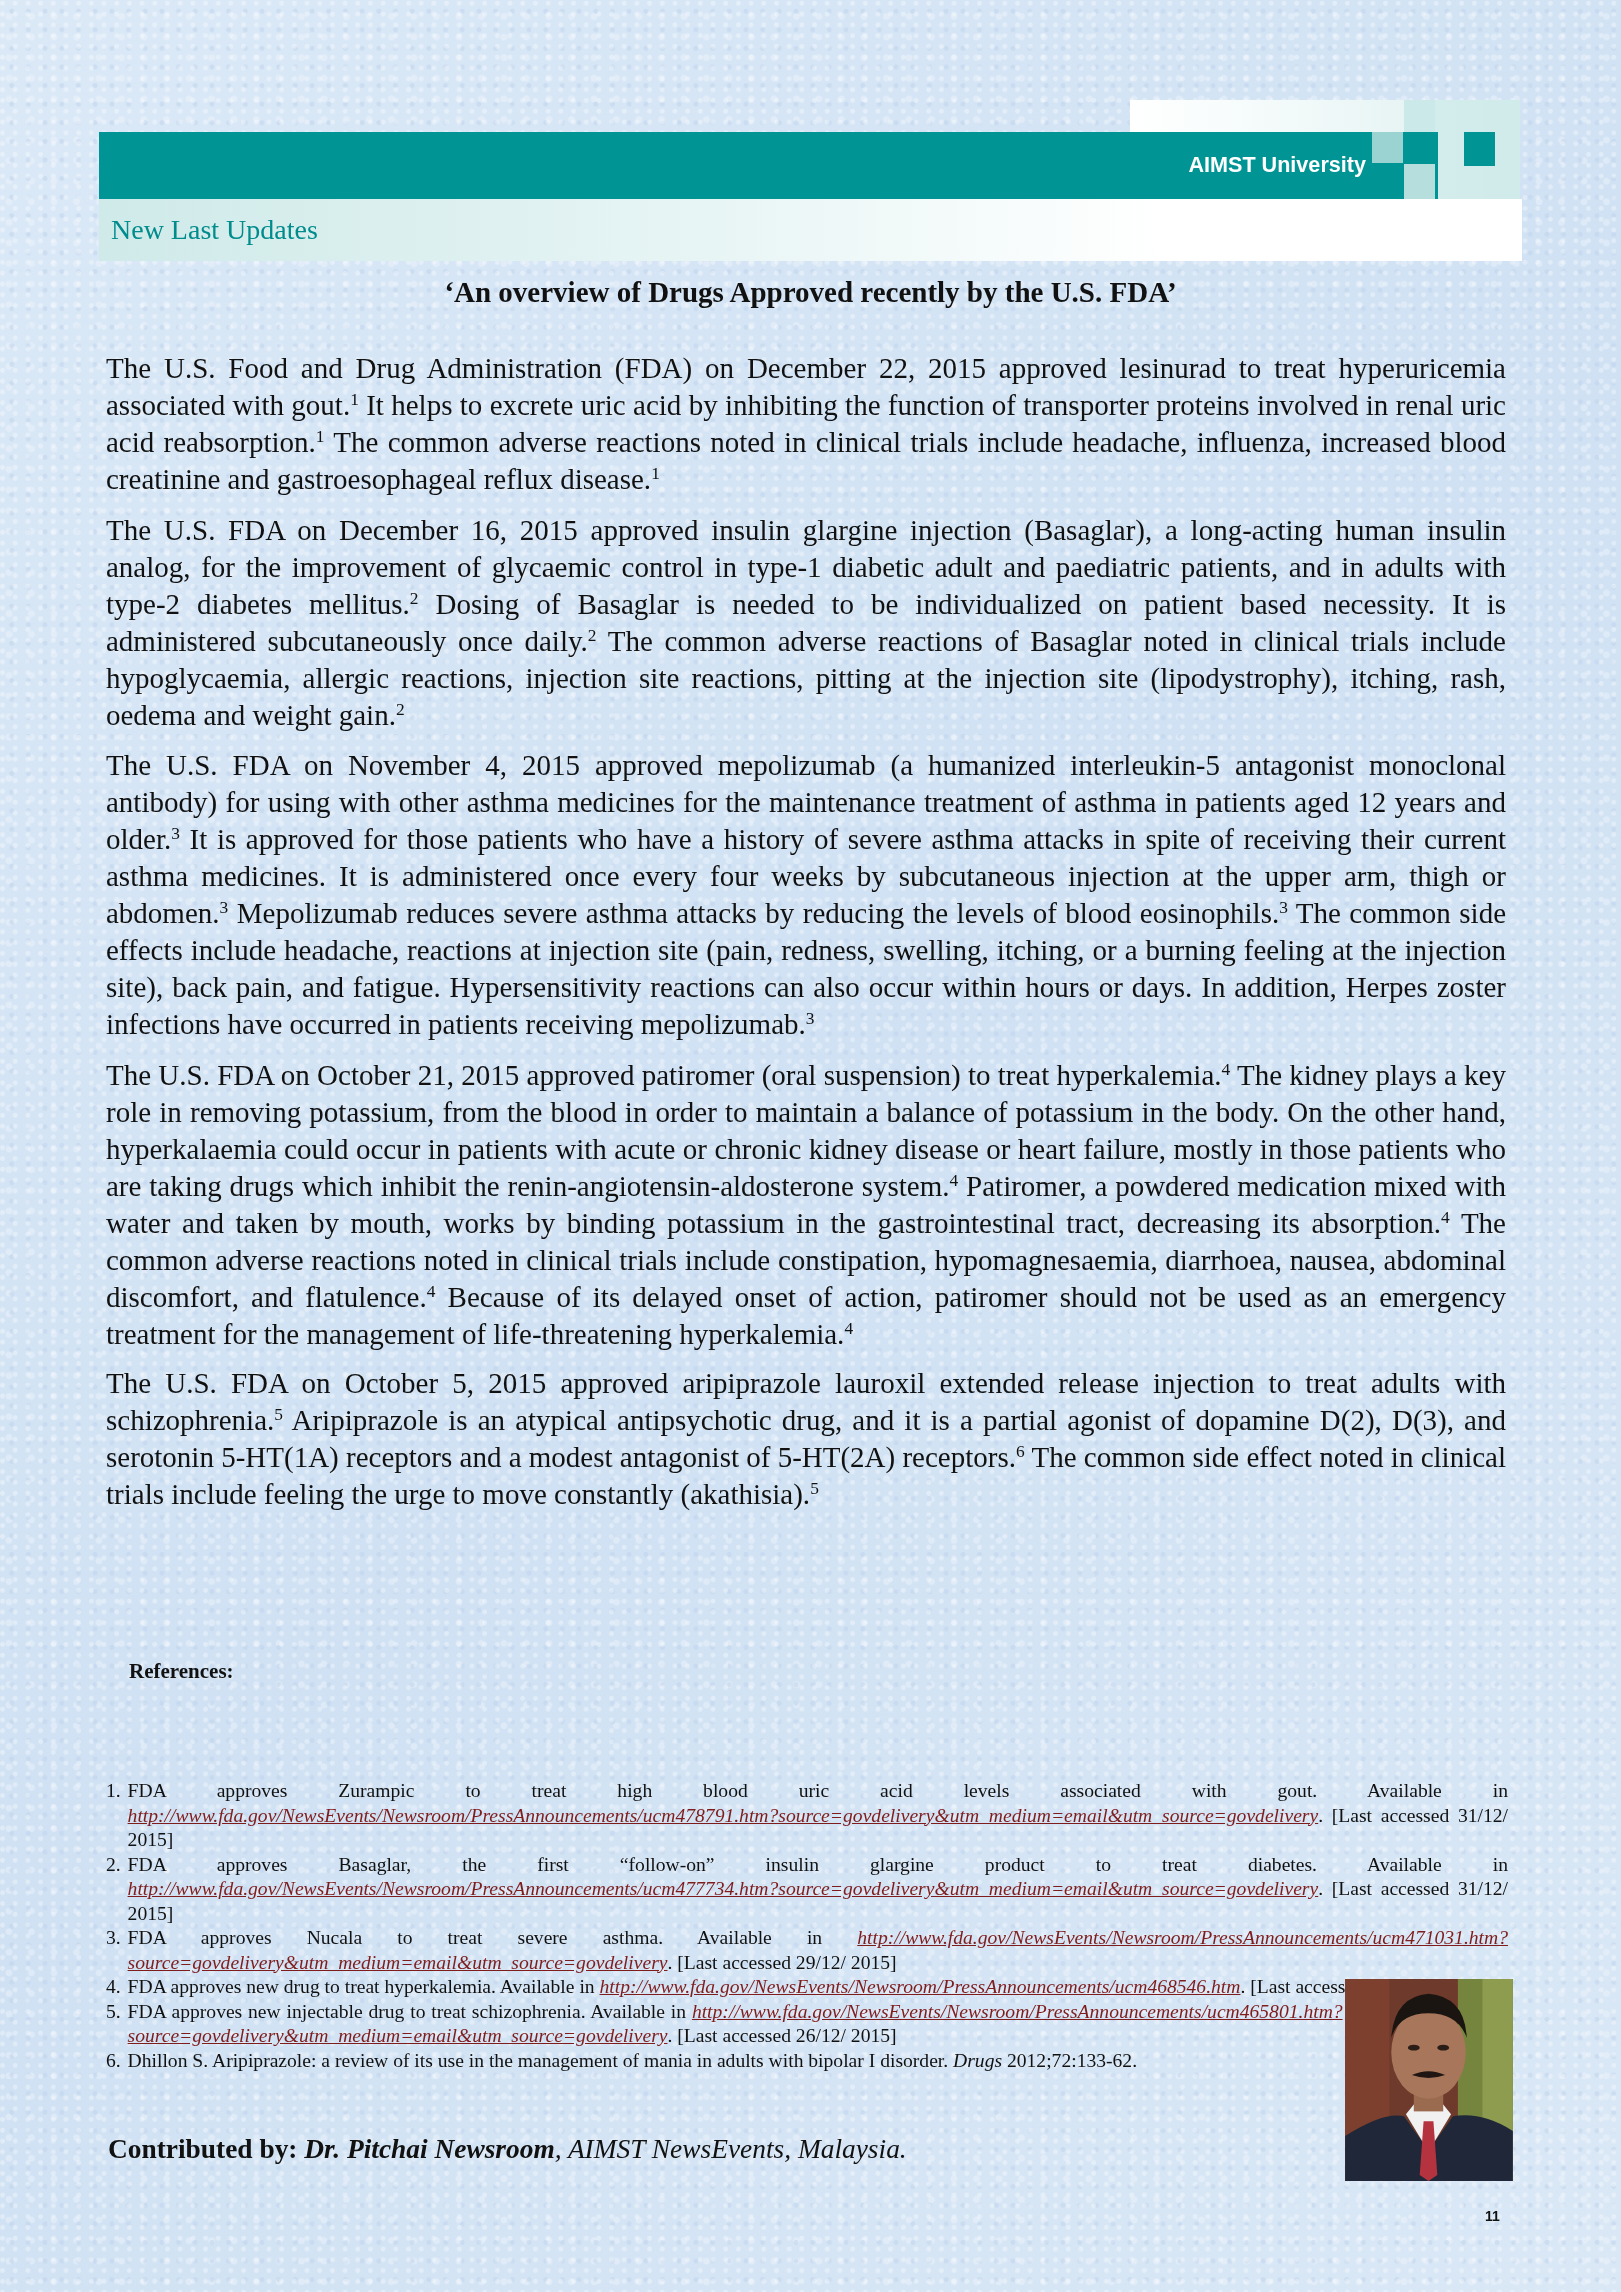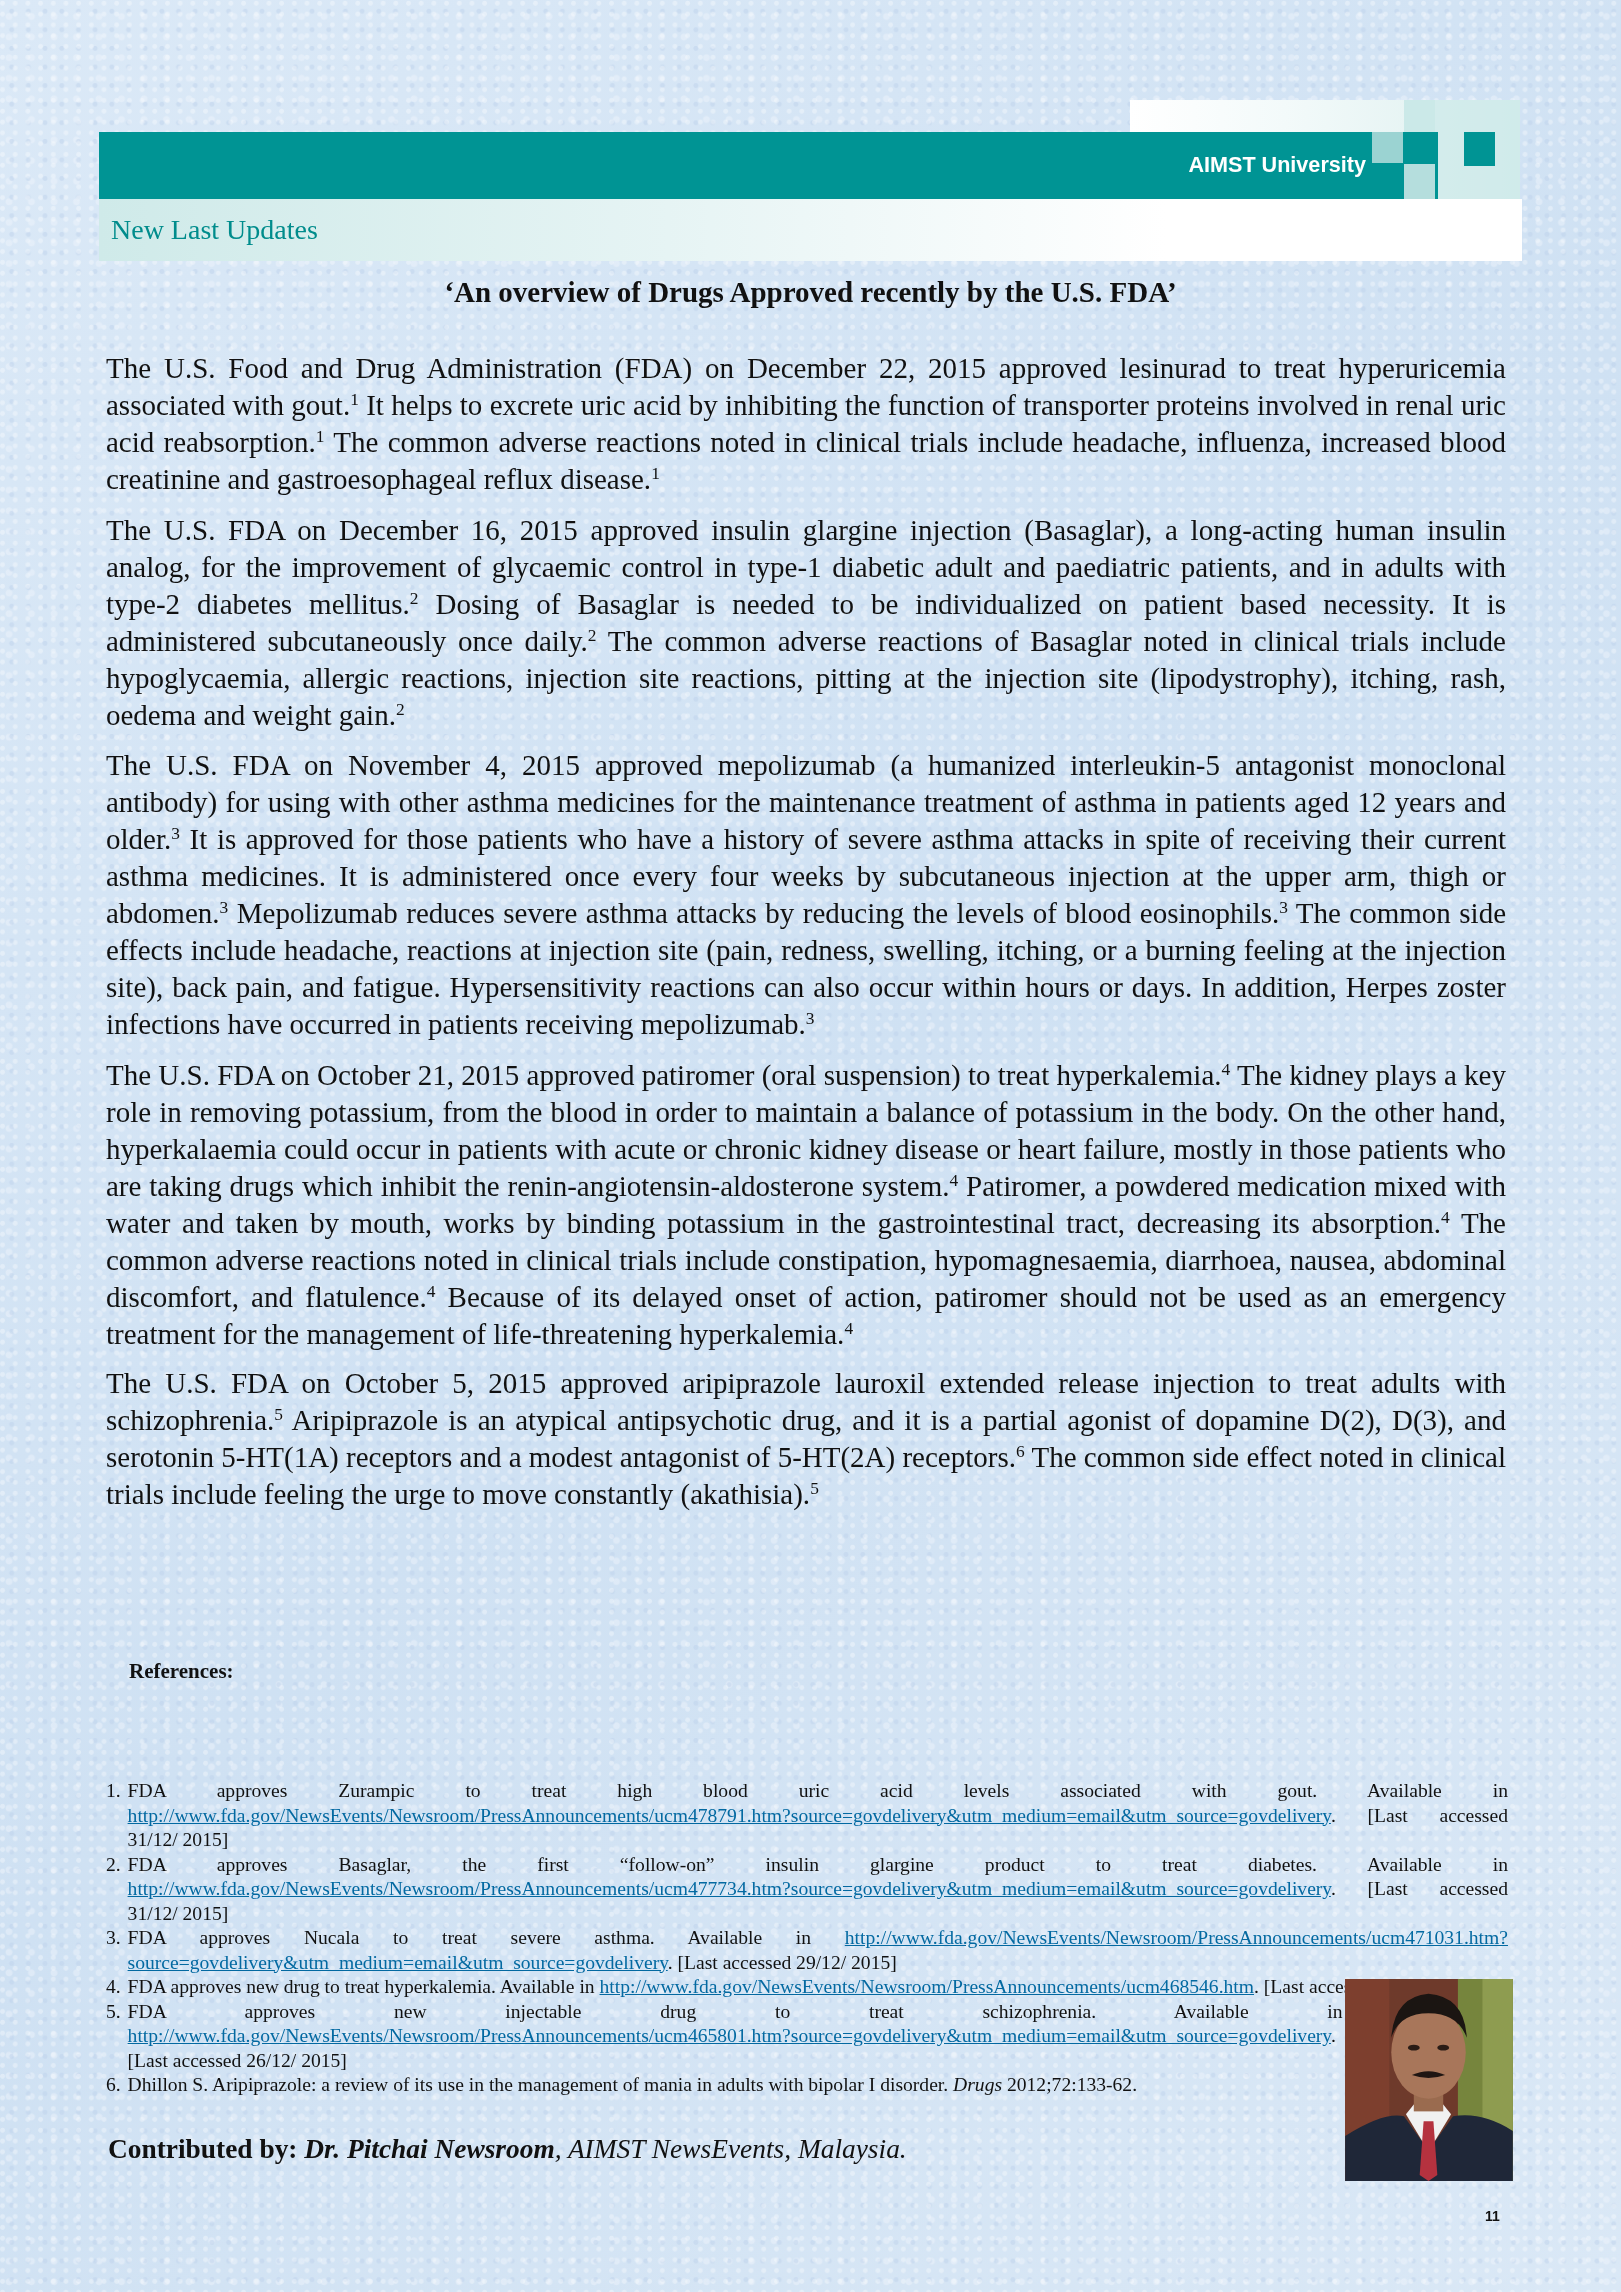--- a/index.html
+++ b/index.html
@@ -58,21 +58,21 @@
     font-size: 21px; font-weight: bold; margin-left: 21px;
   }
   .refs {
     position: absolute; left: 106px; top: 1779px; width: 1402px;
     font-size: 19.6px; line-height: 24.5px; text-align: justify;
     margin: 0; padding: 0; list-style: none;
   }
   .refs li { position: relative; padding-left: 21.6px; }
   .refs li .num { position: absolute; left: 0; top: 0; }
   .refs li.short { width: 1215px; }
-  .refs a { color: #0369a1; text-decoration: underline; }
+  .refs a { color: #7f1d1d; font-style: italic; text-decoration: underline; }
   .photo {
     position: absolute; left: 1345px; top: 1979px; width: 168px; height: 202px;
     overflow: hidden;
     background: linear-gradient(90deg, #8a4a3a 0%, #7a4030 40%, #6b7a3a 70%, #8a9a4a 100%);
   }
   .contrib {
     position: absolute; left: 108px; top: 2134px; font-size: 27.4px;
   }
   .contrib .lbl { font-weight: bold; }
   .contrib .name { font-style: italic; font-weight: bold; }

